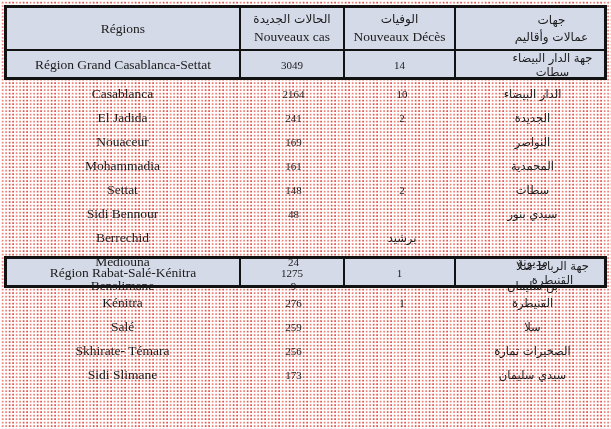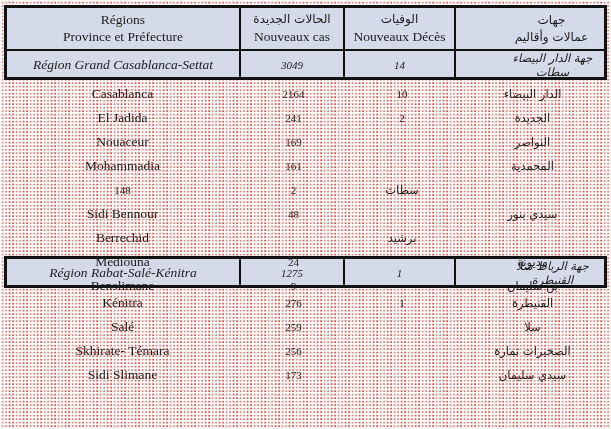--- a/index.html
+++ b/index.html
@@ -30,21 +30,21 @@
   .box .cell { border-right: 2px solid #121212; }
   .box .cell:last-child { border-right: none; padding-left: 48px; }
 
   .header-row { height: 43px; border-bottom: 2px solid #121212; }
   .header-row .cell {
     display: flex; flex-direction: column; justify-content: space-evenly;
     align-items: center; text-align: center; padding: 2px 2px;
   }
   .region-row { height: 26px; }
   .region-row .cell {
-    display: flex; align-items: center; justify-content: center; text-align: center; font-style: italic;
+    display: flex; align-items: center; justify-content: center; text-align: center;
   }
 
   
   .details .grid-row {
     grid-template-columns: 237px 105px 112px 149px;
     height: 24px;
   }
   .details .cell {
     display: flex; align-items: center; justify-content: center; text-align: center;
   }
@@ -57,21 +57,20 @@
 </style>
 </head>
 <body>
 
 <div class="page">
 
   <div class="box">
     <div class="grid-row header-row">
       <div class="cell">
         <span class="fr">Régions</span>
-        <span class="fr">Province et Préfecture</span>
       </div>
       <div class="cell">
         <span class="ar">الحالات الجديدة</span>
         <span class="fr">Nouveaux cas</span>
       </div>
       <div class="cell">
         <span class="ar">الوفيات</span>
         <span class="fr">Nouveaux Décès</span>
       </div>
       <div class="cell">
@@ -111,20 +110,21 @@
       </div>
 
       <div class="grid-row">
         <div class="cell fr">Mohammadia</div>
         <div class="cell num">161</div>
         <div class="cell num"></div>
         <div class="cell ar">المحمدية</div>
       </div>
 
       <div class="grid-row">
+        <div class="cell fr">Settat</div>
         <div class="cell num">148</div>
         <div class="cell num">2</div>
         <div class="cell ar">سطات</div>
       </div>
 
       <div class="grid-row">
         <div class="cell fr">Sidi Bennour</div>
         <div class="cell num">48</div>
         <div class="cell num"></div>
         <div class="cell ar">سيدي بنور</div>

